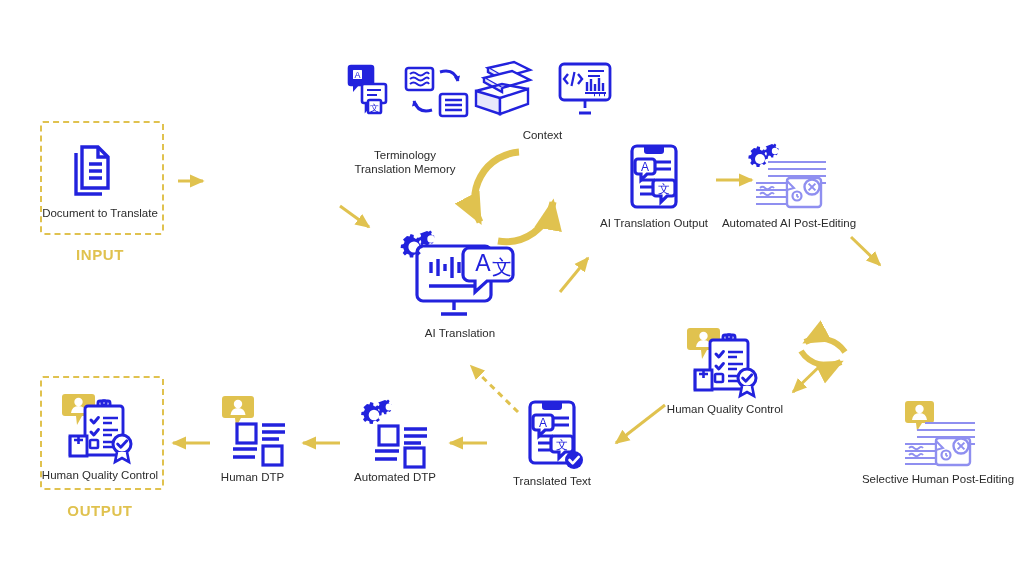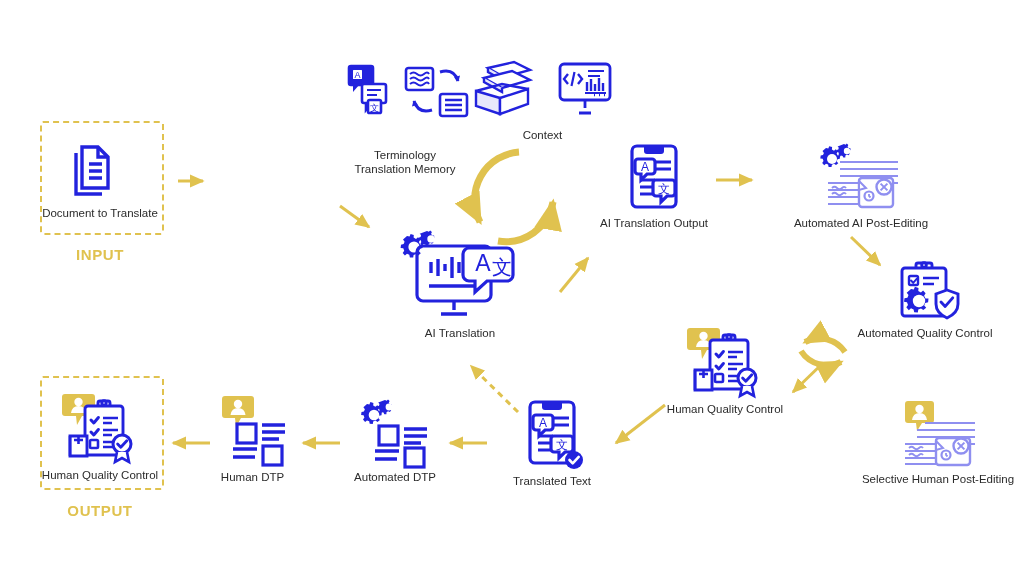--- a/index.html
+++ b/index.html
@@ -191,21 +191,21 @@
         <path d="M37 22 H52 M37 29 H52 M21 40 H36 M21 47 H40 M21 54 H34" stroke-width="3"></path>
         <path d="M19 19 H33 a3 3 0 0 1 3 3 V31 a3 3 0 0 1 -3 3 H28 l-6 6 V34 h-3 a3 3 0 0 1 -3 -3 V22 a3 3 0 0 1 3 -3 Z" fill="#fff"></path>
         <text x="26" y="31" font-size="12" fill="#2222dd" stroke="none" text-anchor="middle" font-family="Liberation Sans, sans-serif">A</text>
         <path d="M37 40 H53 a3 3 0 0 1 3 3 V53 a3 3 0 0 1 -3 3 H48 l-6 6 V56 h-5 a3 3 0 0 1 -3 -3 V43 a3 3 0 0 1 3 -3 Z" fill="#fff"></path>
         <text x="45" y="53" font-size="12" fill="#2222dd" stroke="none" text-anchor="middle" font-family="Liberation Sans, sans-serif">文</text>
       </svg>
     </div>
     <div class="cap">AI Translation Output</div>
   </div>
 
-  <div class="node" style="left:791px;top:142px;width:140px;align-items:center;">
+  <div class="node" style="left:719px;top:142px;width:140px;align-items:center;">
     <div class="glyph">
       <svg width="86" height="70" viewBox="0 0 86 70" fill="none" stroke="#8f8ff0" stroke-width="2.2">
         <g fill="#2222dd" stroke="none">
           <path d="M8 6 l2.3 .4 .9-2.2 2.9 .9 -.2 2.4 2.1 1.2 1.8-1.5 2 2.2 -1.2 2 1.1 2.2 2.4 .2 -.3 2.9 -2.3 .6 -.8 2.2 1.6 1.7 -2.3 1.9 -1.9-1.3 -2.2 .9 -.4 2.4 -2.9-.2 -.5-2.3 -2.1-.9 -1.8 1.5 -2-2.3 1.3-1.9 -.8-2.2 -2.4-.4 .4-2.9 2.3-.5 .9-2.1 -1.4-1.9z"></path>
           <circle cx="14" cy="17" r="5" fill="#fff"></circle>
           <path d="M26 2 l1.6 .7 1.2-1.1 1.5 1.3 -.7 1.6 .9 1.5 1.8 .1 .2 2 -1.6 .7 -.3 1.7 1.2 1.2 -1.3 1.5 -1.7-.6 -1.4 1 -.1 1.8 -2 .1 -.7-1.6 -1.7-.3 -1.2 1.3 -1.5-1.4 .7-1.6 -.5-1.6 -1.8-.2 0-2 1.7-.7 .5-1.7 -1.2-1.2z"></path>
           <circle cx="29" cy="9" r="3.2" fill="#fff"></circle>
         </g>
         <path d="M22 20 H80 M22 27 H80 M22 34 H80 M10 41 H80 M10 48 H62 M10 55 H72 M10 62 H68" stroke="#8f8ff0" stroke-width="2.1"></path>
         <path d="M14 46 q2.5-2.4 5 0 t5 0 t4 0" stroke="#8f8ff0" stroke-width="1.8" fill="none"></path>
@@ -214,39 +214,20 @@
         <path d="M41 39 l7 7 -7 2 z" fill="#fff" stroke="#8f8ff0" stroke-width="2"></path>
         <circle cx="66" cy="45" r="7.5" fill="#fff" stroke="#8f8ff0" stroke-width="2.4"></circle>
         <path d="M62.6 41.6 l6.8 6.8 M69.4 41.6 l-6.8 6.8" stroke="#8f8ff0" stroke-width="2"></path>
         <circle cx="51" cy="54" r="4.5" fill="#fff" stroke="#8f8ff0" stroke-width="2.2"></circle>
         <path d="M51 52 v2 l1.5 1.5" stroke="#8f8ff0" stroke-width="1.8"></path>
       </svg>
     </div>
     <div class="cap">Automated AI Post-Editing</div>
   </div>
 
-  <div class="node" style="left:860px;top:260px;width:130px;">
-    <div class="glyph">
-      <svg width="72" height="62" viewBox="0 0 72 62" fill="none" stroke="#2222dd" stroke-width="2.9">
-        <path d="M16 8 H54 a3 3 0 0 1 3 3 V53 a3 3 0 0 1 -3 3 H16 a3 3 0 0 1 -3 -3 V11 a3 3 0 0 1 3 -3 Z"></path>
-        <path d="M27 8 v-3 a2 2 0 0 1 2 -2 h12 a2 2 0 0 1 2 2 v3"></path>
-        <circle cx="35" cy="5" r="2.3" fill="#fff"></circle>
-        <rect x="20" y="16" width="9" height="9" rx="1.4" stroke-width="2.4"></rect>
-        <path d="M22 20.5 l2.2 2.3 3.5-4" stroke-width="2" stroke-linecap="round"></path>
-        <path d="M34 18 H50 M34 24 H45" stroke-width="2.6"></path>
-        <g fill="#2222dd" stroke="none">
-          <path d="M22 29 l2.8 .5 1.1-2.7 3.6 1.1 -.2 3 2.6 1.5 2.2-1.9 2.5 2.7 -1.5 2.5 1.4 2.7 3 .2 -.4 3.6 -2.9 .7 -1 2.7 2 2.1 -2.9 2.4 -2.3-1.6 -2.7 1.1 -.5 3 -3.6-.3 -.6-2.9 -2.6-1.1 -2.2 1.9 -2.5-2.9 1.7-2.3 -1-2.7 -3-.5 .5-3.5 2.9-.6 1.1-2.6 -1.8-2.3z"></path>
-          <circle cx="30" cy="41" r="6.2" fill="#fff"></circle>
-        </g>
-        <path d="M58 30 l11 4 v10 c0 7 -5.5 11.5 -11 14 -5.5-2.5 -11-7 -11-14 V34 z" fill="#fff" stroke="#2222dd" stroke-width="2.9"></path>
-        <path d="M52 42 l4.2 4.4 7.5-8.5" stroke="#2222dd" stroke-width="2.9" stroke-linecap="round" stroke-linejoin="round" fill="none"></path>
-      </svg>
-    </div>
-    <div class="cap">Automated Quality Control</div>
-  </div>
 
   <div class="node" style="left:865px;top:398px;width:146px;">
     <div class="glyph">
       <svg width="86" height="70" viewBox="0 0 86 70" fill="none" stroke="#8f8ff0" stroke-width="2.2">
         <g stroke="none">
           <path d="M13 3 H36 a3 3 0 0 1 3 3 V22 a3 3 0 0 1 -3 3 H27 l-5 8 -1-8 H13 a3 3 0 0 1 -3 -3 V6 a3 3 0 0 1 3 -3 Z" fill="#e0c24f"></path>
           <circle cx="24.5" cy="11" r="4.2" fill="#fff"></circle>
           <path d="M17 22 q1-7 7.5-7 t7.5 7 z" fill="#fff"></path>
         </g>
         <path d="M30 25 H80 M22 32 H80 M22 39 H80 M10 46 H80 M10 53 H62 M10 60 H74 M10 66 H68" stroke="#8f8ff0" stroke-width="2.1"></path>

